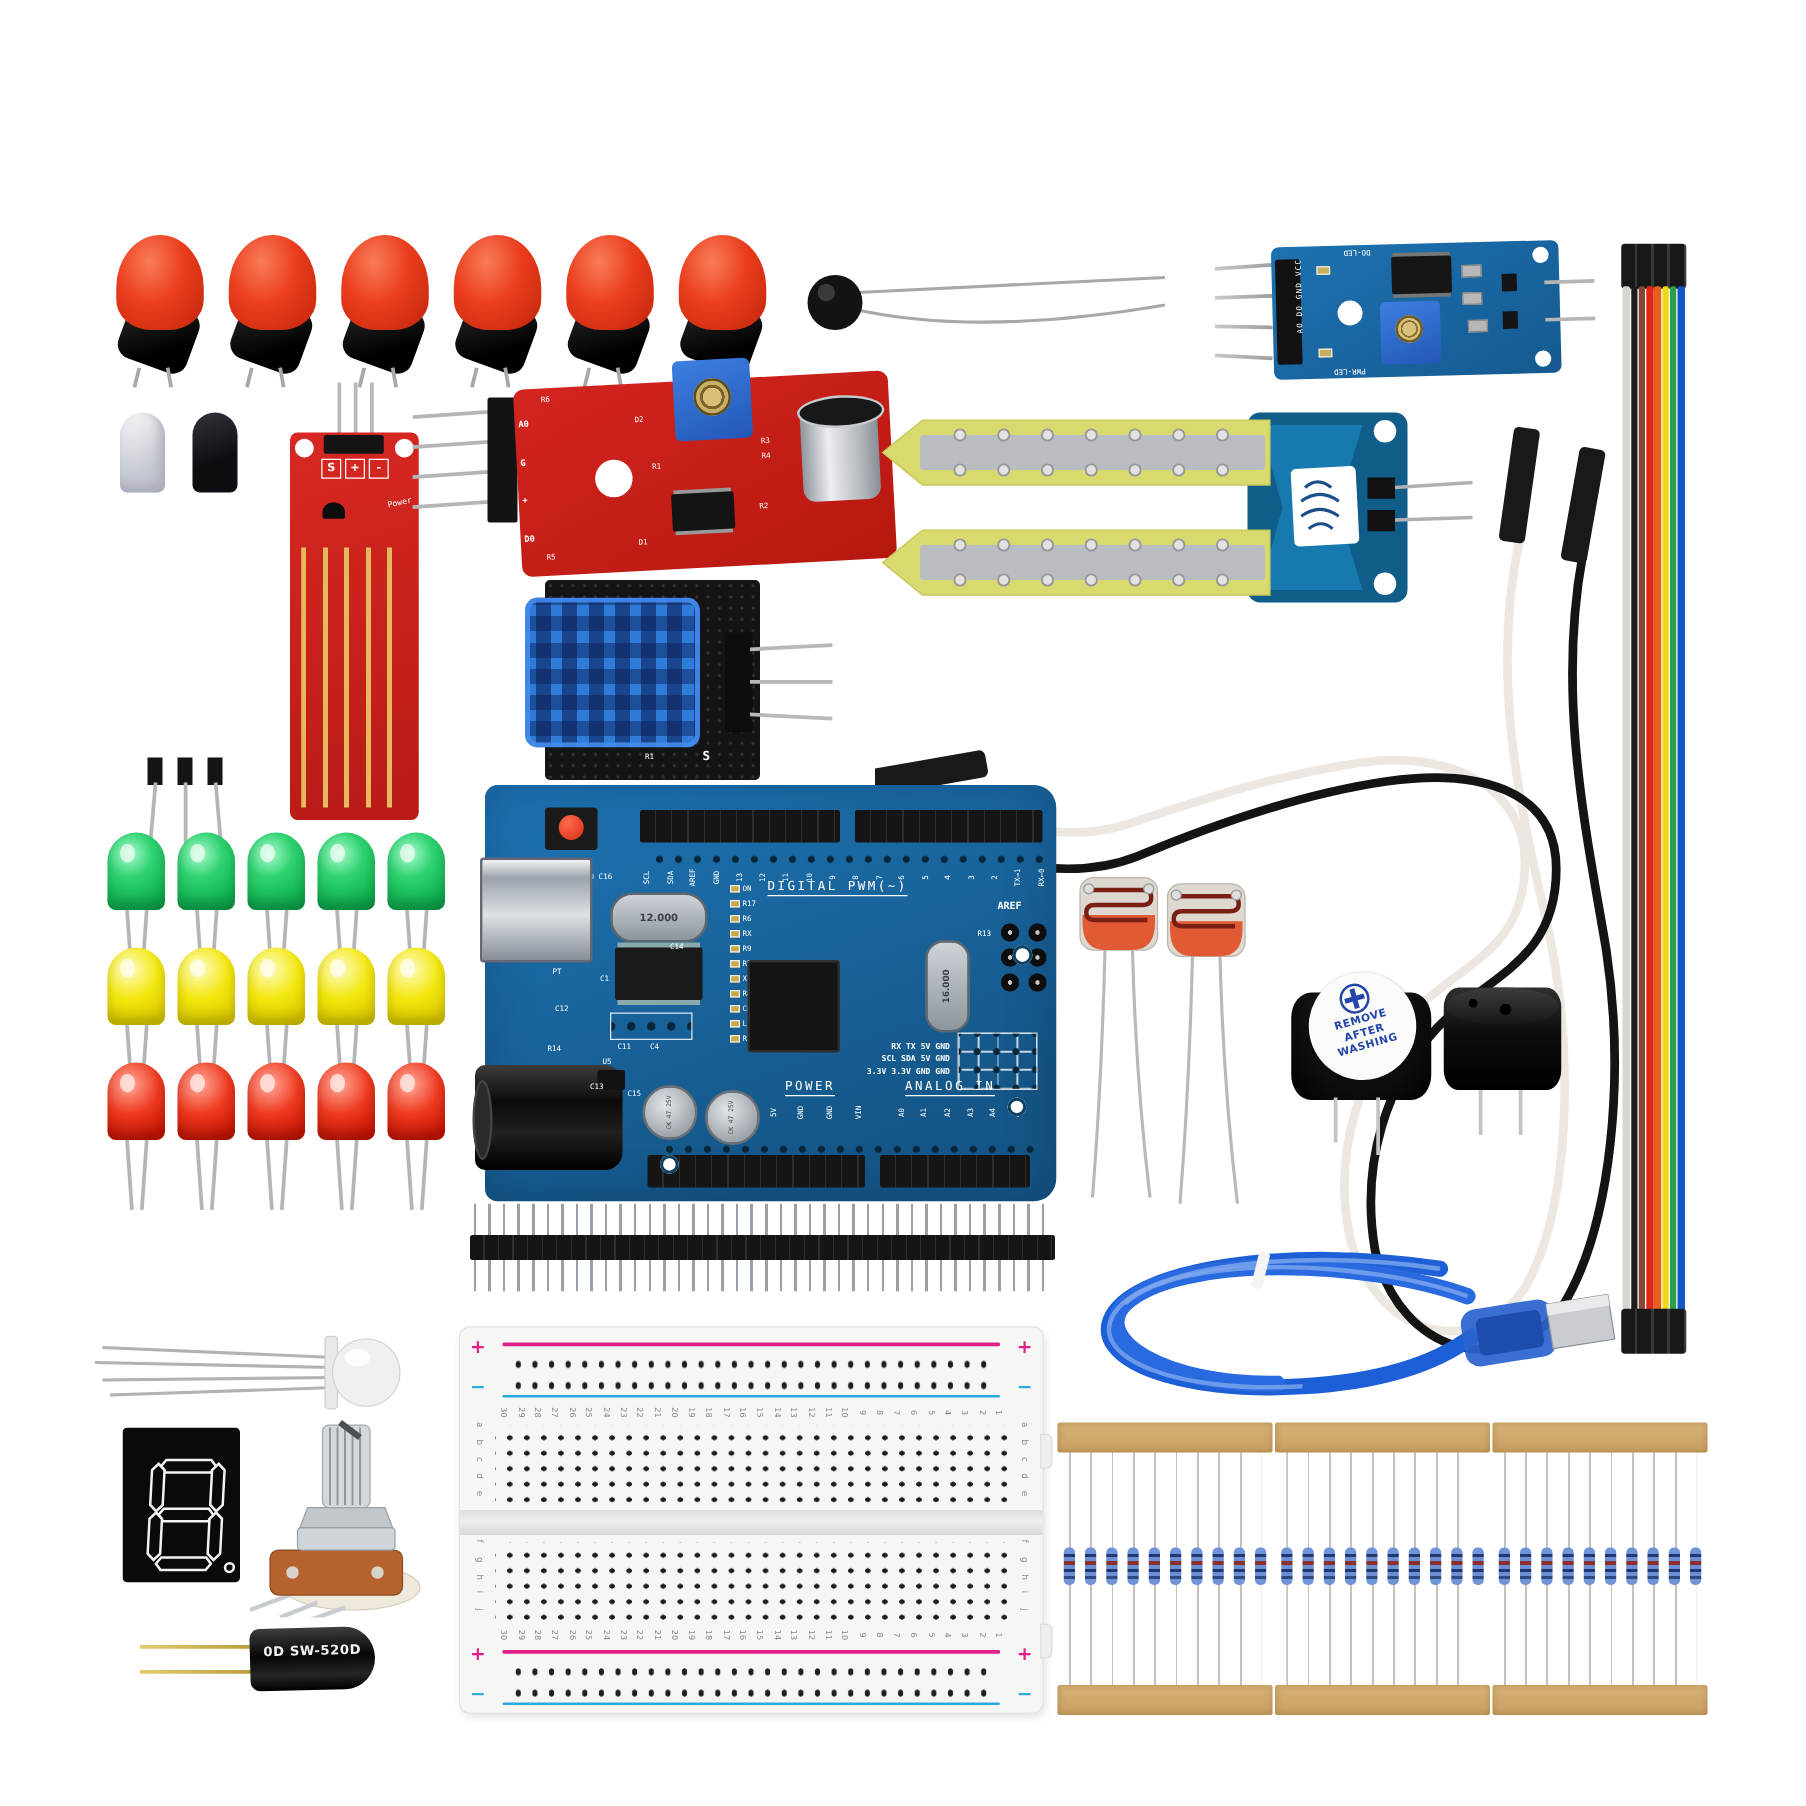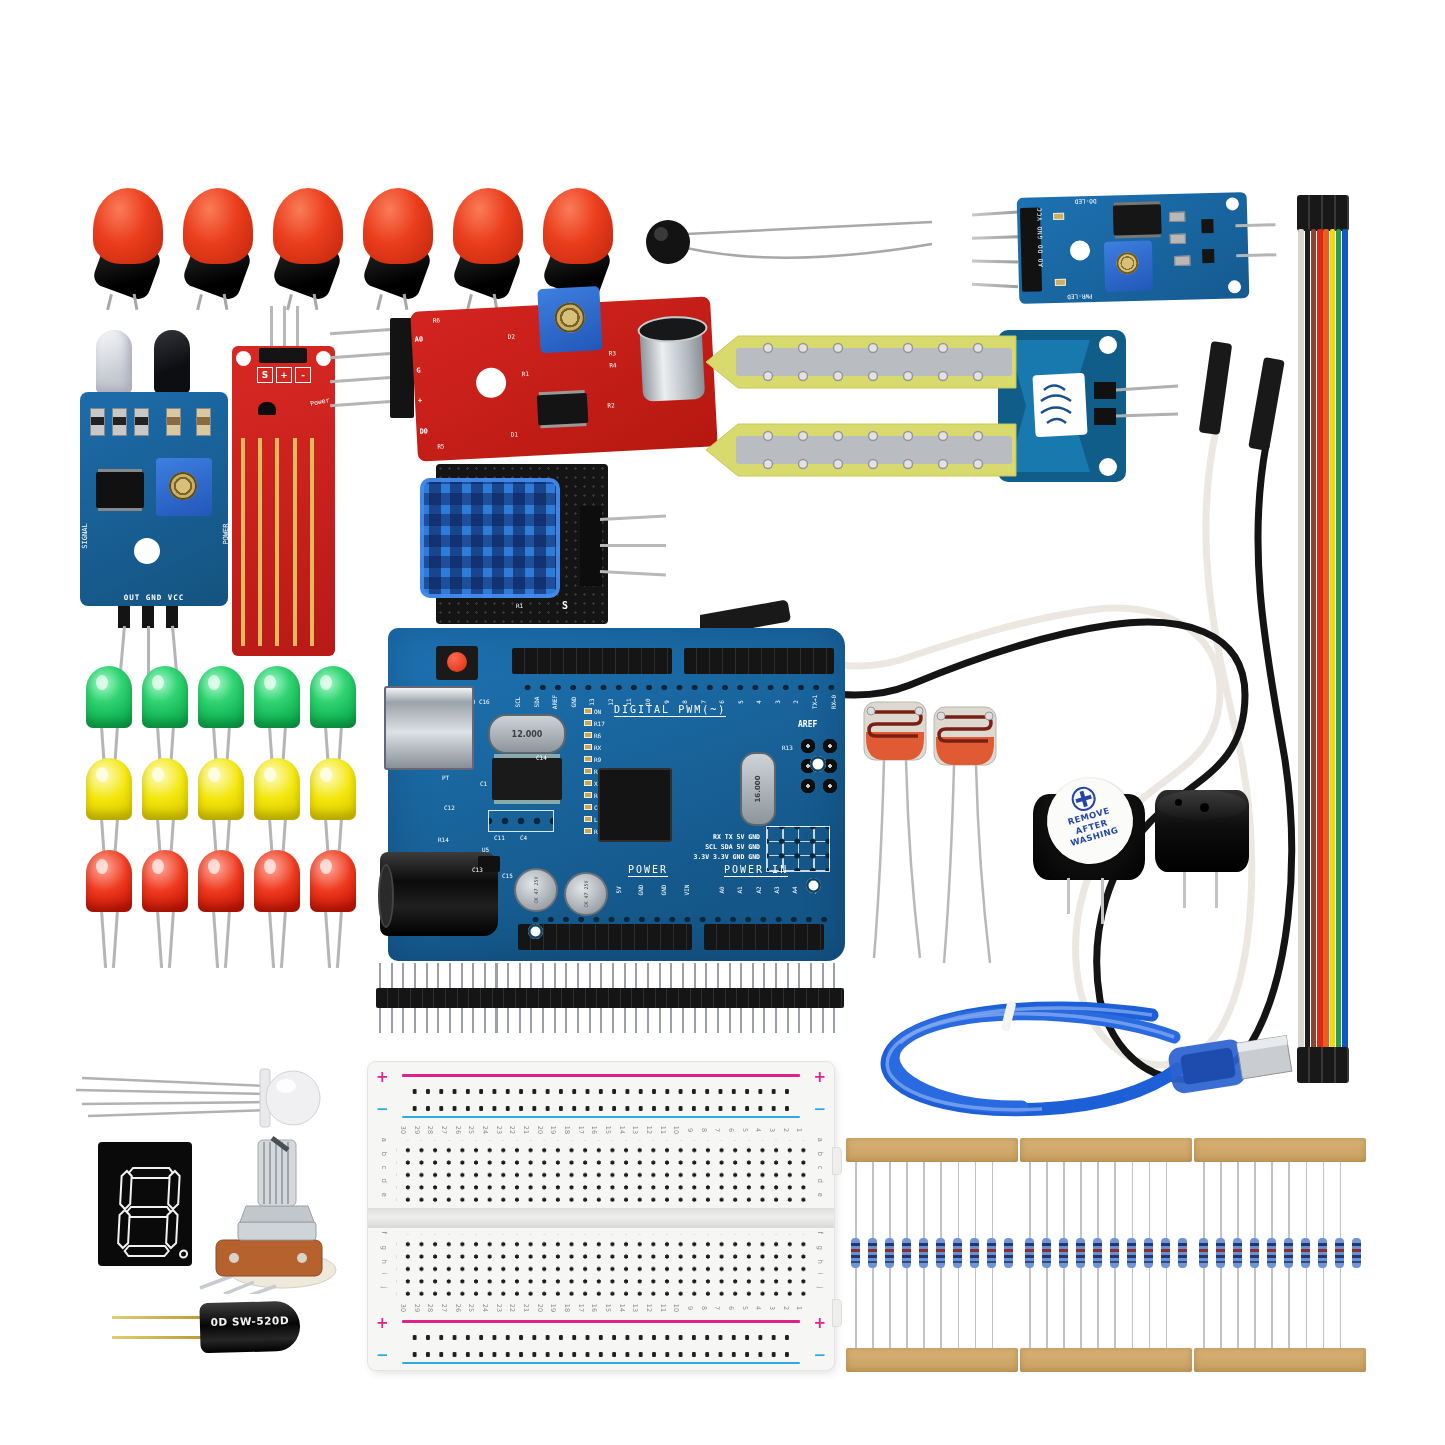--- a/index.html
+++ b/index.html
@@ -289,33 +289,20 @@
       <div class="comp-leg-r" style="top:32px"></div>
       <div class="comp-leg-r" style="top:62px"></div>
       <div class="comp-holew" style="top:5px"></div>
       <div class="comp-holew" style="bottom:5px"></div>
     </div>
   </div>
 
   <div class="abs" id="ir-module">
     <div class="ir-led clear"></div>
     <div class="ir-led dark"></div>
-    <div class="ir-body">
-      <div class="ir-smd" style="left:10px"></div>
-      <div class="ir-smd" style="left:32px"></div>
-      <div class="ir-smd" style="left:54px"></div>
-      <div class="ir-smd tan" style="left:86px"></div>
-      <div class="ir-smd tan" style="left:116px"></div>
-      <div class="ir-ic"></div>
-      <div class="ir-pot"></div>
-      <div class="ir-vert txt" style="left:-8px;top:140px">SIGNAL</div>
-      <div class="ir-vert txt" style="right:-8px;top:138px">POWER</div>
-      <div class="ir-hole"></div>
-      <div class="ir-botlbl txt">OUT GND VCC</div>
-    </div>
     <div class="ir-pinbase" style="left:38px"></div>
     <div class="ir-pinbase" style="left:62px"></div>
     <div class="ir-pinbase" style="left:86px"></div>
     <div class="ir-pinleg" style="left:43px;transform:rotate(5deg)"></div>
     <div class="ir-pinleg" style="left:67px"></div>
     <div class="ir-pinleg" style="left:91px;transform:rotate(-5deg)"></div>
   </div>
 
   <div class="abs" id="water-sensor">
     <div class="ws-pin" style="left:38px"></div>
@@ -490,21 +477,21 @@
     <div class="ard-silk" style="left:394px;top:116px">R13</div>
     <div class="ard-silk" style="left:410px;top:92px;font-size:8px;font-weight:bold">AREF</div>
     <div class="ard-icsp"></div>
     <div class="ard-iotxt">
       <div>RX TX 5V GND</div>
       <div>SCL SDA 5V GND</div>
       <div>3.3V 3.3V GND GND</div>
     </div>
     <div class="ard-iogrid"></div>
     <div class="ard-silk ard-big" style="left:240px;top:236px">POWER</div>
-    <div class="ard-silk ard-big" style="left:336px;top:236px">POWER IN</div>
+    <div class="ard-silk ard-big" style="left:336px;top:236px">ANALOG IN</div>
     <div class="rowlbls" style="left:150px;top:250px;width:160px;height:24px">
         <span class="rlbl">5V</span>
         <span class="rlbl">RES</span>
         <span class="rlbl">3.3V</span>
         <span class="rlbl">5V</span>
         <span class="rlbl">GND</span>
         <span class="rlbl">GND</span>
         <span class="rlbl">VIN</span>
       </div>
     <div class="rowlbls" style="left:324px;top:250px;width:110px;height:24px">

